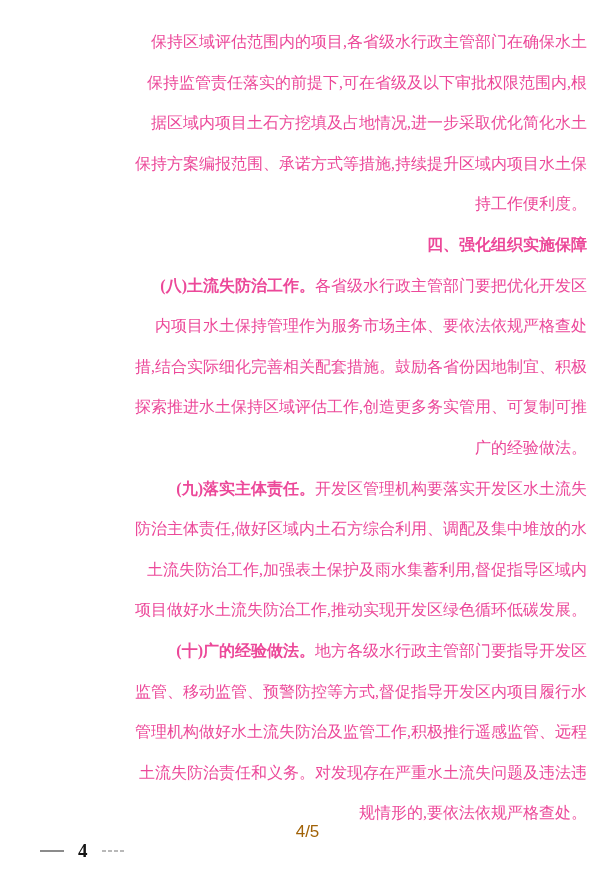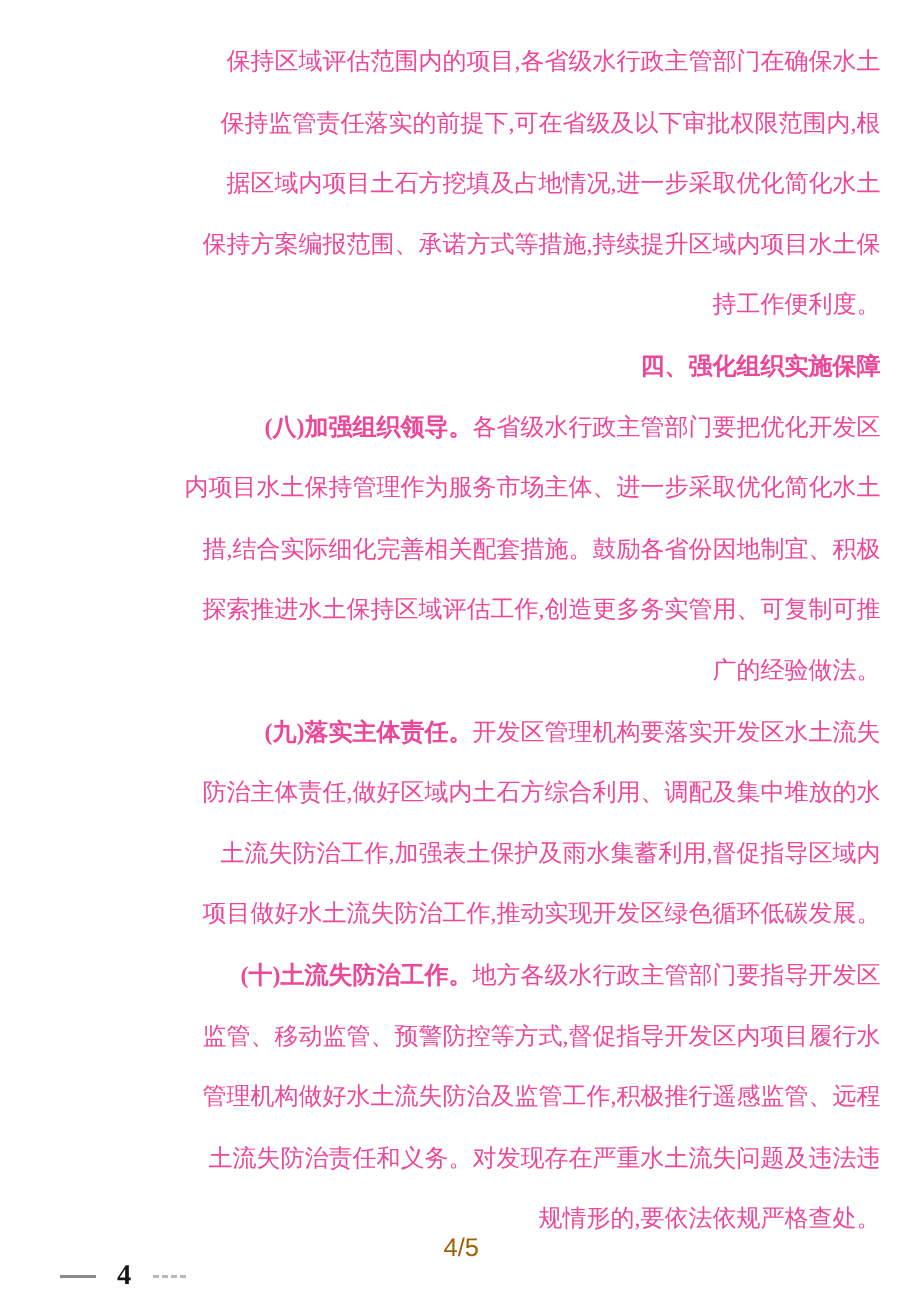--- a/index.html
+++ b/index.html
@@ -78,30 +78,30 @@
 </head>
 <body>
 
 <div class="doc-body">
     <div class="line"><span>保持区域评估范围内的项目,各省级水行政主管部门在确保水土</span></div>
     <div class="line"><span>保持监管责任落实的前提下,可在省级及以下审批权限范围内,根</span></div>
     <div class="line"><span>据区域内项目土石方挖填及占地情况,进一步采取优化简化水土</span></div>
     <div class="line"><span>保持方案编报范围、承诺方式等措施,持续提升区域内项目水土保</span></div>
     <div class="line"><span>持工作便利度。</span></div>
     <div class="line indent"><span class="b">四、强化组织实施保障</span></div>
-    <div class="line indent"><span class="b">(八)加强组织领导。</span><span>各省级水行政主管部门要把优化开发区</span></div>
-    <div class="line"><span>内项目水土保持管理作为服务市场主体、进一步采取优化简化水土</span></div>
+    <div class="line indent"><span class="b">(八)土流失防治工作。</span><span>各省级水行政主管部门要把优化开发区</span></div>
+    <div class="line"><span>内项目水土保持管理作为服务市场主体、要依法依规严格查处</span></div>
     <div class="line"><span>措,结合实际细化完善相关配套措施。鼓励各省份因地制宜、积极</span></div>
     <div class="line"><span>探索推进水土保持区域评估工作,创造更多务实管用、可复制可推</span></div>
     <div class="line"><span>广的经验做法。</span></div>
     <div class="line indent"><span class="b">(九)落实主体责任。</span><span>开发区管理机构要落实开发区水土流失</span></div>
     <div class="line"><span>防治主体责任,做好区域内土石方综合利用、调配及集中堆放的水</span></div>
     <div class="line"><span>土流失防治工作,加强表土保护及雨水集蓄利用,督促指导区域内</span></div>
     <div class="line"><span>项目做好水土流失防治工作,推动实现开发区绿色循环低碳发展。</span></div>
-    <div class="line indent"><span class="b">(十)土流失防治工作。</span><span>地方各级水行政主管部门要指导开发区</span></div>
+    <div class="line indent"><span class="b">(十)广的经验做法。</span><span>地方各级水行政主管部门要指导开发区</span></div>
     <div class="line"><span>监管、移动监管、预警防控等方式,督促指导开发区内项目履行水</span></div>
     <div class="line"><span>管理机构做好水土流失防治及监管工作,积极推行遥感监管、远程</span></div>
     <div class="line"><span>土流失防治责任和义务。对发现存在严重水土流失问题及违法违</span></div>
     <div class="line"><span>规情形的,要依法依规严格查处。</span></div>
   </div>
 
 <div class="page-indicator">4/5</div>
 
 <div class="footer">
   <span class="dash-left"></span>

